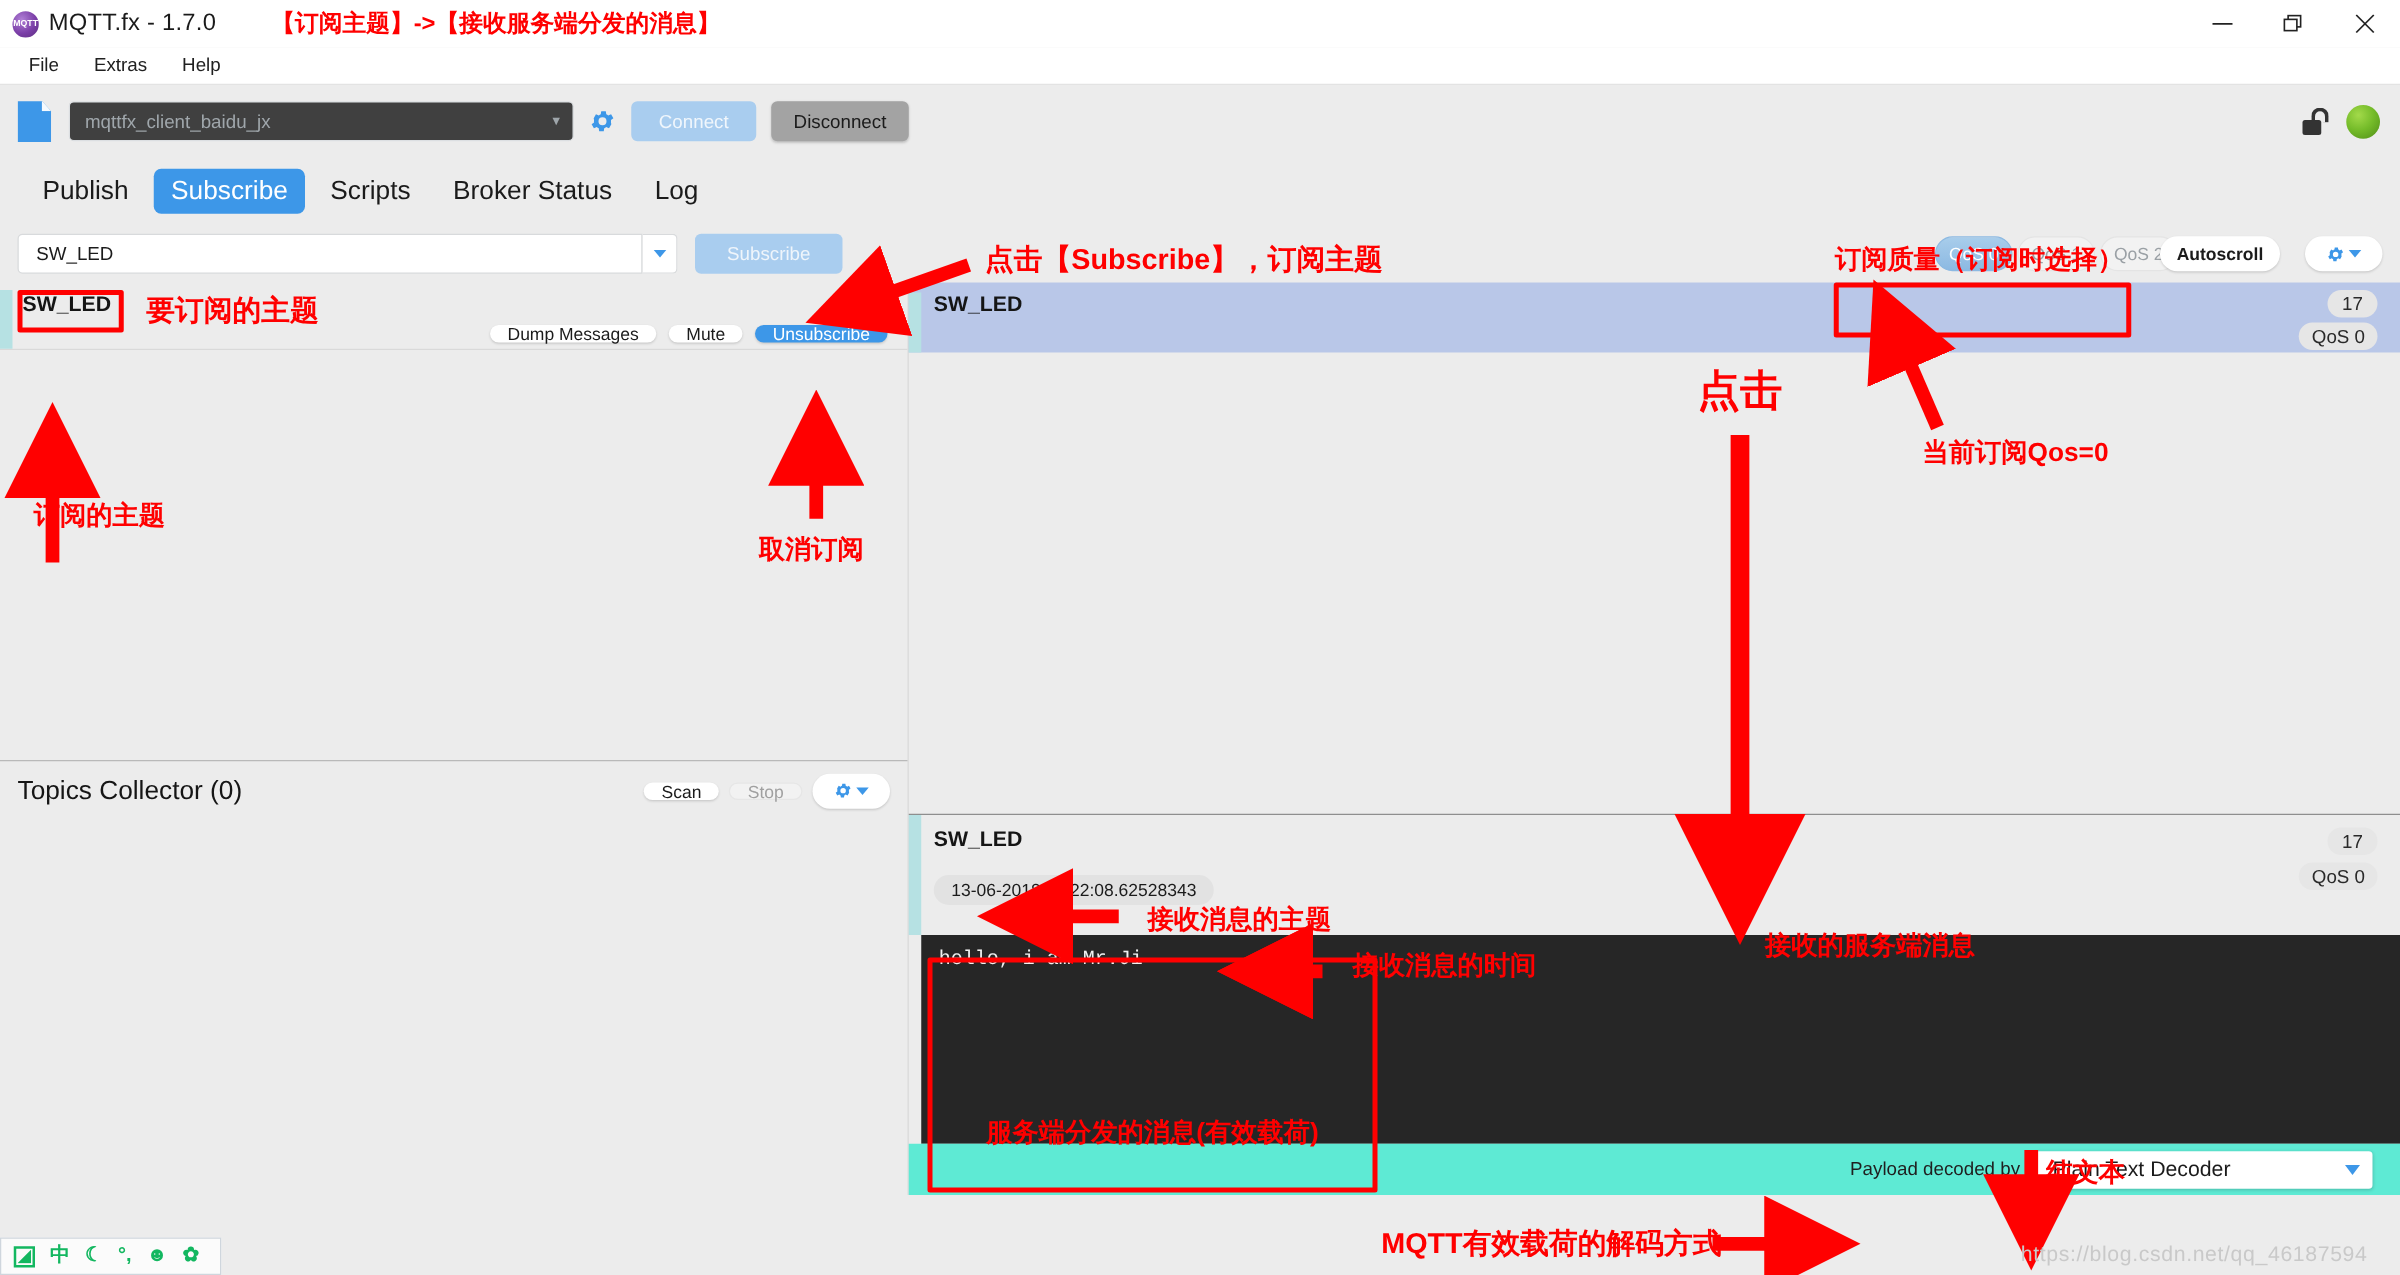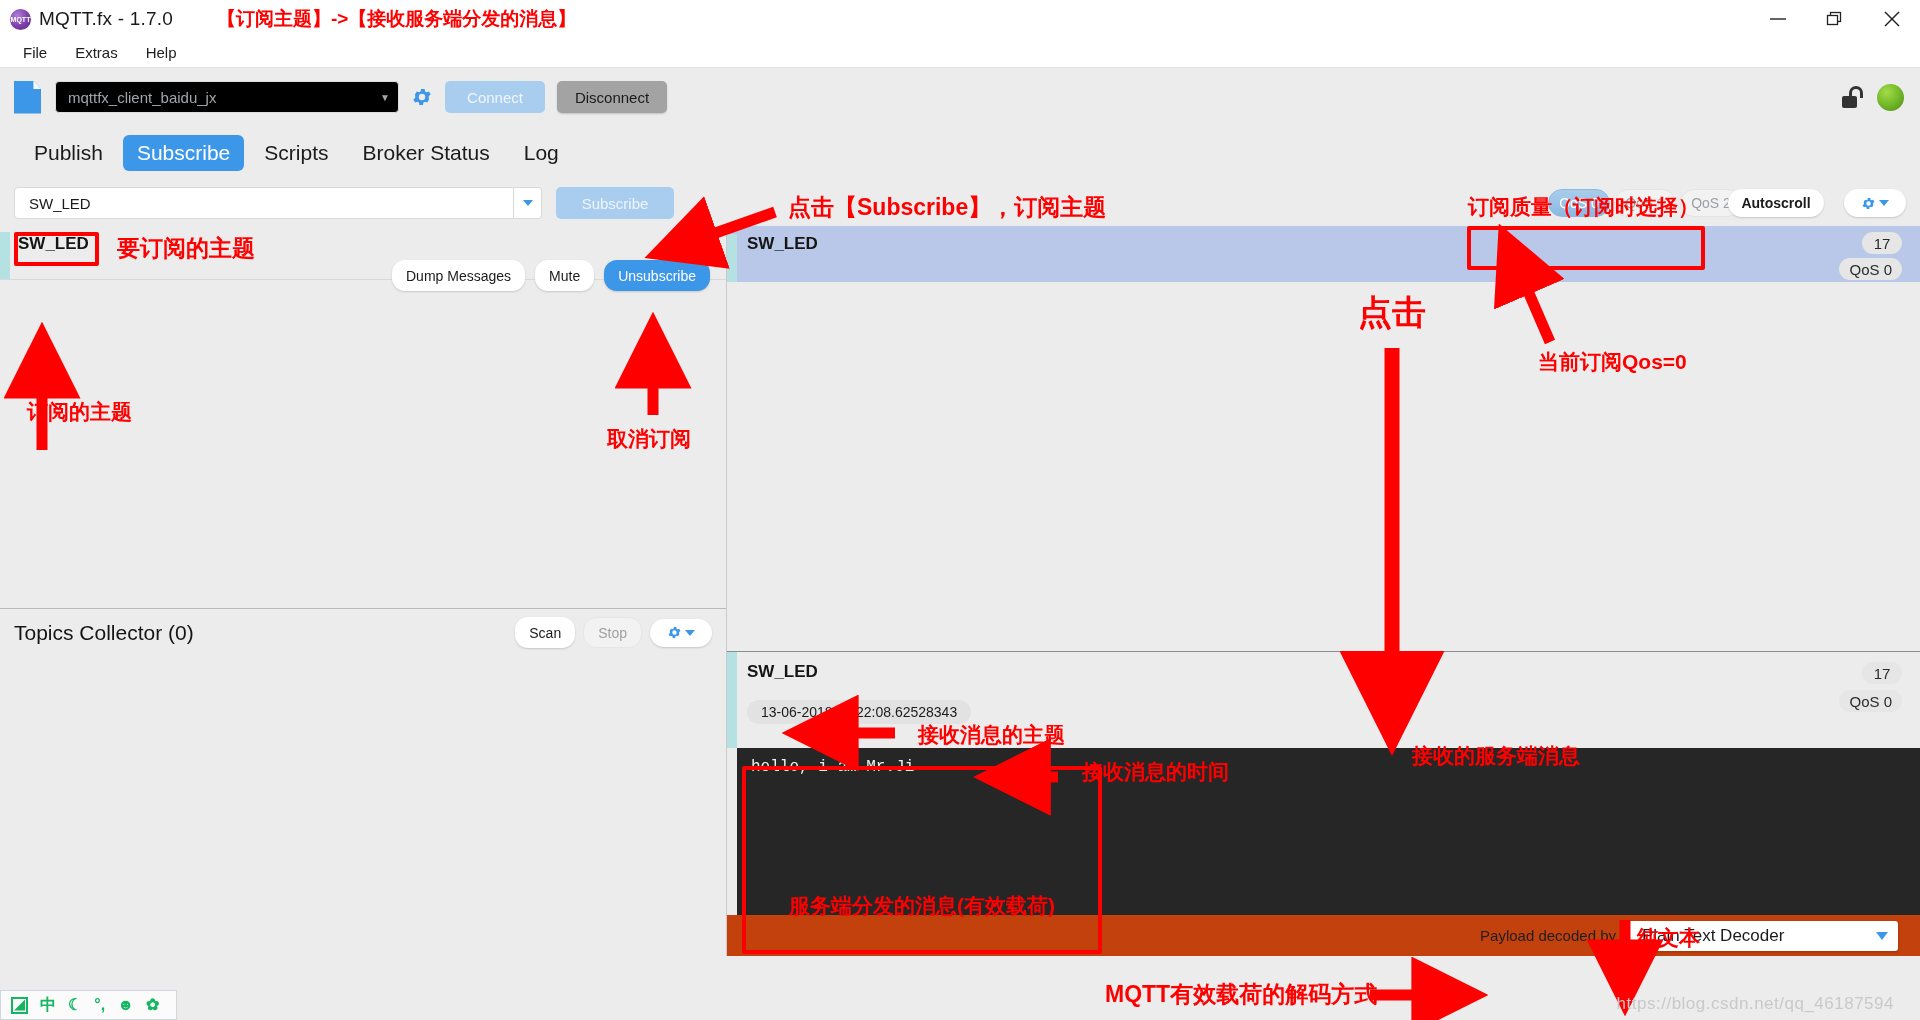--- a/index.html
+++ b/index.html
@@ -57,21 +57,21 @@
     position:absolute; inset:0; background:#3d97e8;
     clip-path: polygon(0 0, 72% 0, 100% 26%, 100% 100%, 0 100%);
   }
   .doc-icon .fold {
     position:absolute; right:0; top:0; width:28%; height:26%;
     background:#ffffff;
     clip-path: polygon(0 0, 100% 100%, 0 100%);
     opacity:.95;
   }
   .broker-combo {
-    width: 344px; height: 32px; background:#000000;
+    width: 404px; height: 32px; background:#404040;
     border:1px solid #dcdfe2; border-radius:4px;
     display:flex; align-items:center; padding: 0 8px 0 12px;
     color:#9fa6ab; font-size:15px;justify-content:flex-end;
   }
   .broker-combo .txt { flex:1; }
   .combo-arrow { color:#9fa6ab; font-size:10px; }
   .gear-btn {
     width:30px; height:30px; margin:0 8px; display:flex;
     align-items:center; justify-content:center;
   }
@@ -157,21 +157,21 @@
   }
   .sub-item .accent { width:10px; align-self:stretch; background:#b6e1e3; }
   .sub-item .name { font-size:17px; font-weight:bold; color:#151515; margin-left:8px; margin-top:2px;}
   .sub-item .count {
     position:absolute; right:16px; top:8px; min-width:34px; height:22px; border-radius:11px;
     background:#8a8a8a; color:#ffffff; font-size:15px;
     display:flex; align-items:center; justify-content:center; padding:0 8px;
   }
   .sub-actions { position:absolute; right:16px; top:34px; display:flex; gap:10px; }
   .pill {
-    height:31px; border-radius:13px; background:#ffffff; color:#1b1b1b;
+    height:14px; border-radius:13px; background:#ffffff; color:#1b1b1b;
     font-size:14px; display:flex; align-items:center; justify-content:center;
     padding: 0 14px; box-shadow:0 1px 2px rgba(0,0,0,.16);
   }
   .pill.primary { background:#3d97e8; color:#ffffff; }
 
   .sub-list-body { flex:1; background:#ececec; }
 
   .collector-bar {
     height: 48px; border-top:1px solid #b9b9b9; background:#ececec;
     display:flex; align-items:center; padding: 0 14px; position:relative;
@@ -217,21 +217,21 @@
     position:absolute; right:18px; top:38px; min-width:56px; height:22px; border-radius:11px;
     background:#e6e6e6; color:#2a2a2a; font-size:15px; display:flex; align-items:center; justify-content:center; padding:0 10px;
   }
   .payload {
     margin-left:10px; height: 168px; background:#262626; color:#f0f0f0;
     font-family:"Liberation Mono", monospace; font-size:16px; padding: 10px 14px;
     white-space:pre;
   }
   .decoder-bar {
     height: 41px; display:flex; align-items:center; justify-content:flex-end;
-    padding-right: 22px; gap:12px; background:#c2410c; position:relative;
+    padding-right: 22px; gap:12px; background:#5eead4; position:relative;
   }
   .decoder-bar .lbl { font-size:15px; color:#1f1f1f; }
   .decoder-select {
     width:270px; height:30px; background:#ffffff; border-radius:3px;
     box-shadow:0 1px 3px rgba(0,0,0,.2);
     display:flex; align-items:center; padding: 0 10px 0 14px; font-size:17px; color:#1b1b1b;
   }
   .decoder-select .txt { flex:1; }
   .decoder-select .tri { width:0;height:0;border-left:6px solid transparent;border-right:6px solid transparent;border-top:8px solid #3d97e8;}
 

